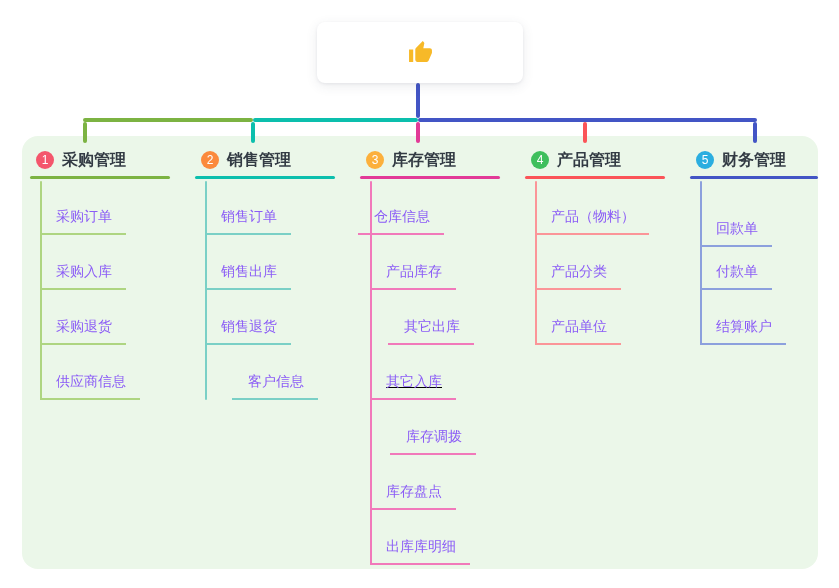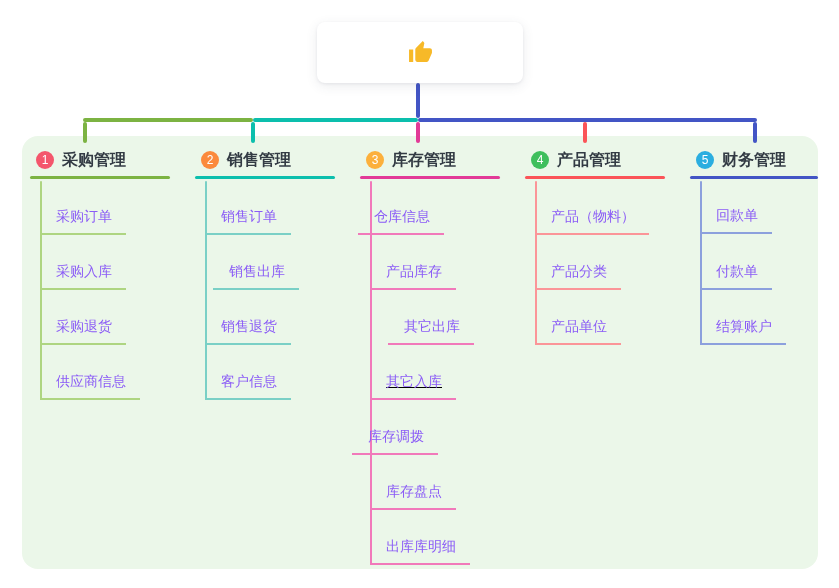--- a/index.html
+++ b/index.html
@@ -83,46 +83,46 @@
       <div class="child-row" style="left: 40px; top: 345px;">
         <span class="child-text" style="border-bottom-color: rgb(174, 213, 129);">供应商信息</span>
       </div>
       <div class="branch-header" style="left: 201px; top: 147px;">
         <span class="badge" style="background: rgb(251, 138, 60);">2</span>
         <span class="branch-label">销售管理</span>
       </div>
       <div class="child-row" style="left: 205px; top: 180px;">
         <span class="child-text" style="border-bottom-color: rgb(122, 208, 198);">销售订单</span>
       </div>
-      <div class="child-row" style="left: 205px; top: 235px; margin-left: 8px;">
+      <div class="child-row" style="left: 205px; top: 235px;">
         <span class="child-text" style="border-bottom-color: rgb(122, 208, 198);">销售出库</span>
       </div>
       <div class="child-row" style="left: 205px; top: 290px;">
         <span class="child-text" style="border-bottom-color: rgb(122, 208, 198);">销售退货</span>
       </div>
-      <div class="child-row" style="left: 205px; top: 345px;">
+      <div class="child-row" style="left: 205px; top: 345px; padding-left: 27px;">
         <span class="child-text" style="border-bottom-color: rgb(122, 208, 198);">客户信息</span>
       </div>
       <div class="branch-header" style="left: 366px; top: 147px;">
         <span class="badge" style="background: rgb(252, 176, 60);">3</span>
         <span class="branch-label">库存管理</span>
       </div>
       <div class="child-row" style="left: 358px; top: 180px;">
         <span class="child-text" style="border-bottom-color: rgb(241, 121, 186);">仓库信息</span>
       </div>
       <div class="child-row" style="left: 370px; top: 235px;">
         <span class="child-text" style="border-bottom-color: rgb(241, 121, 186);">产品库存</span>
       </div>
       <div class="child-row" style="left: 370px; top: 290px; margin-left: 18px;">
         <span class="child-text" style="border-bottom-color: rgb(241, 121, 186);">其它出库</span>
       </div>
       <div class="child-row" style="left: 370px; top: 345px; text-decoration: underline;">
         <span class="child-text" style="border-bottom-color: rgb(241, 121, 186);">其它入库</span>
       </div>
-      <div class="child-row" style="left: 352px; top: 400px;">
+      <div class="child-row" style="left: 390px; top: 400px;">
         <span class="child-text" style="border-bottom-color: rgb(241, 121, 186);">库存调拨</span>
       </div>
       <div class="child-row" style="left: 370px; top: 455px;">
         <span class="child-text" style="border-bottom-color: rgb(241, 121, 186);">库存盘点</span>
       </div>
       <div class="child-row" style="left: 370px; top: 510px;">
         <span class="child-text" style="border-bottom-color: rgb(241, 121, 186);">出库库明细</span>
       </div>
       <div class="branch-header" style="left: 531px; top: 147px;">
         <span class="badge" style="background: rgb(63, 191, 93);">4</span>
@@ -134,21 +134,21 @@
       <div class="child-row" style="left: 535px; top: 235px;">
         <span class="child-text" style="border-bottom-color: rgb(251, 149, 152);">产品分类</span>
       </div>
       <div class="child-row" style="left: 535px; top: 290px;">
         <span class="child-text" style="border-bottom-color: rgb(251, 149, 152);">产品单位</span>
       </div>
       <div class="branch-header" style="left: 696px; top: 147px;">
         <span class="badge" style="background: rgb(43, 174, 224);">5</span>
         <span class="branch-label">财务管理</span>
       </div>
-      <div class="child-row" style="left: 700px; top: 179px;">
+      <div class="child-row" style="left: 700px; top: 192px;">
         <span class="child-text" style="border-bottom-color: rgb(140, 160, 221);">回款单</span>
       </div>
       <div class="child-row" style="left: 700px; top: 235px;">
         <span class="child-text" style="border-bottom-color: rgb(140, 160, 221);">付款单</span>
       </div>
       <div class="child-row" style="left: 700px; top: 290px;">
         <span class="child-text" style="border-bottom-color: rgb(140, 160, 221);">结算账户</span>
       </div>
     </div>
 </div>

